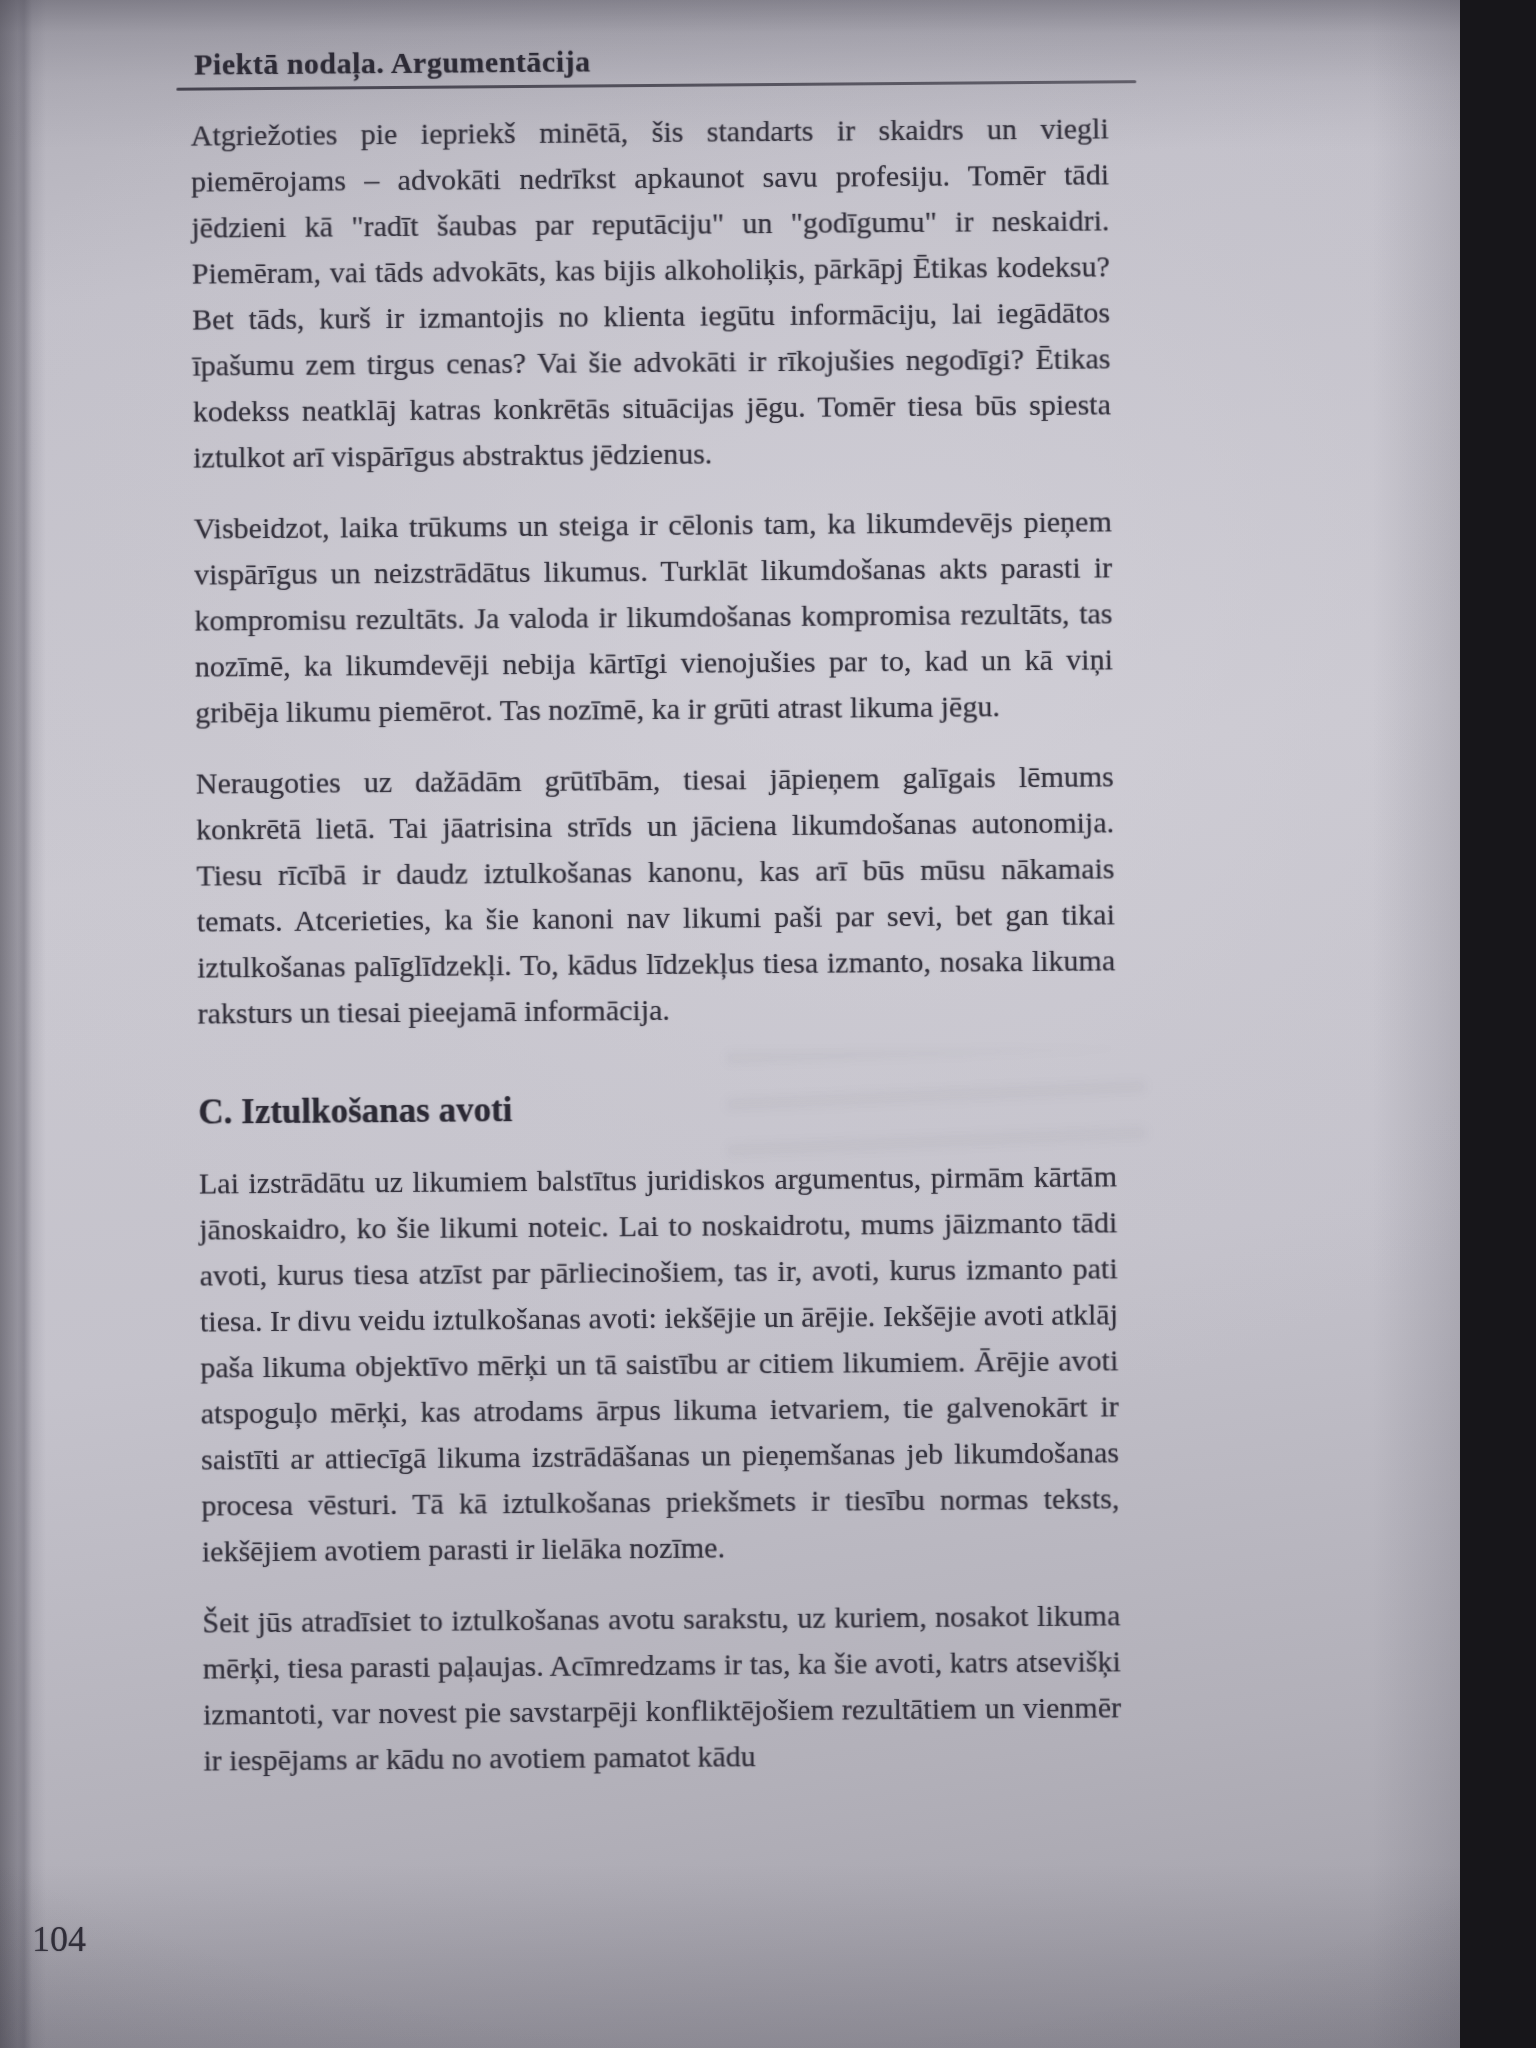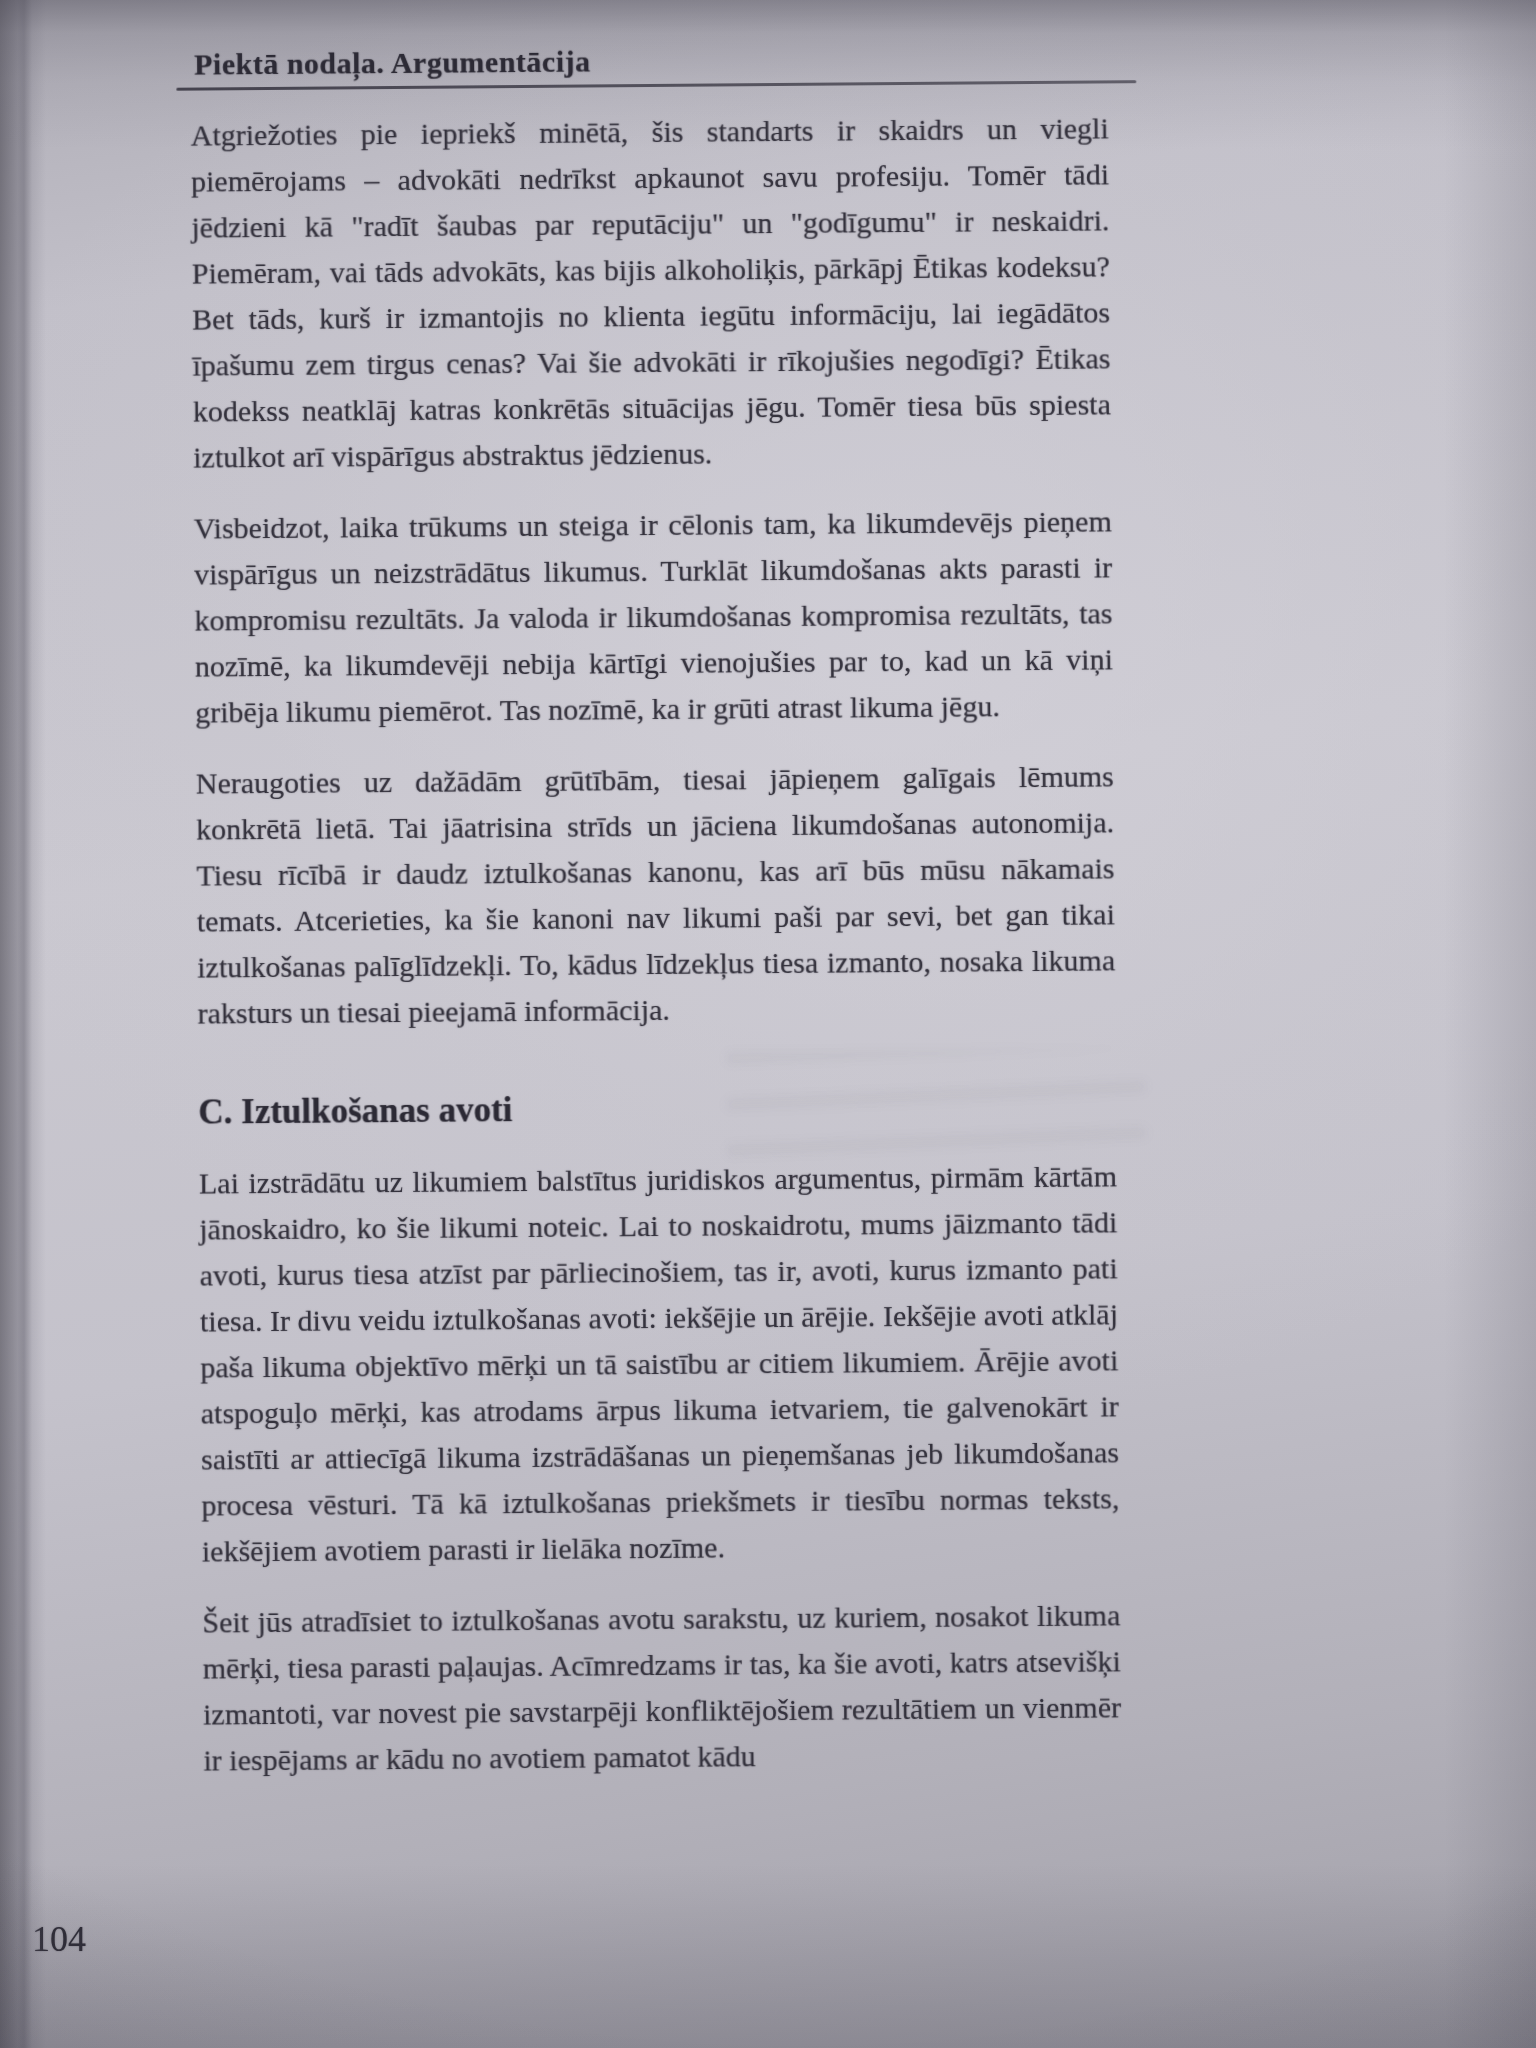--- a/index.html
+++ b/index.html
@@ -2,27 +2,28 @@
 <html><head>
 <meta charset="utf-8">
 <style>
   html, body {
     margin: 0;
     padding: 0;
     background: #17161a;
   }
   .photo {
     position: relative;
-    width: 1536px;
+    width: 1428px;
     height: 2048px;
     overflow: hidden;
     background:
       radial-gradient(ellipse 1400px 1100px at 58% 32%, rgba(214,212,220,0.55) 0%, rgba(205,203,211,0.25) 45%, rgba(0,0,0,0) 70%),
       linear-gradient(172deg, #aeacb5 0%, #c2c0c9 14%, #cac8d0 40%, #c4c2cb 62%, #b2b0b9 84%, #a19fa8 100%);
     font-family: "Liberation Serif", "DejaVu Serif", serif;
+    padding-left: 32px;
   }
   
   .photo::before {
     content: "";
     position: absolute;
     left: 0; top: 0; right: 0; height: 150px;
     background: linear-gradient(to bottom,
       rgba(82,80,92,0.50) 0%,
       rgba(104,102,114,0.28) 22%,
       rgba(120,118,130,0.12) 55%,

